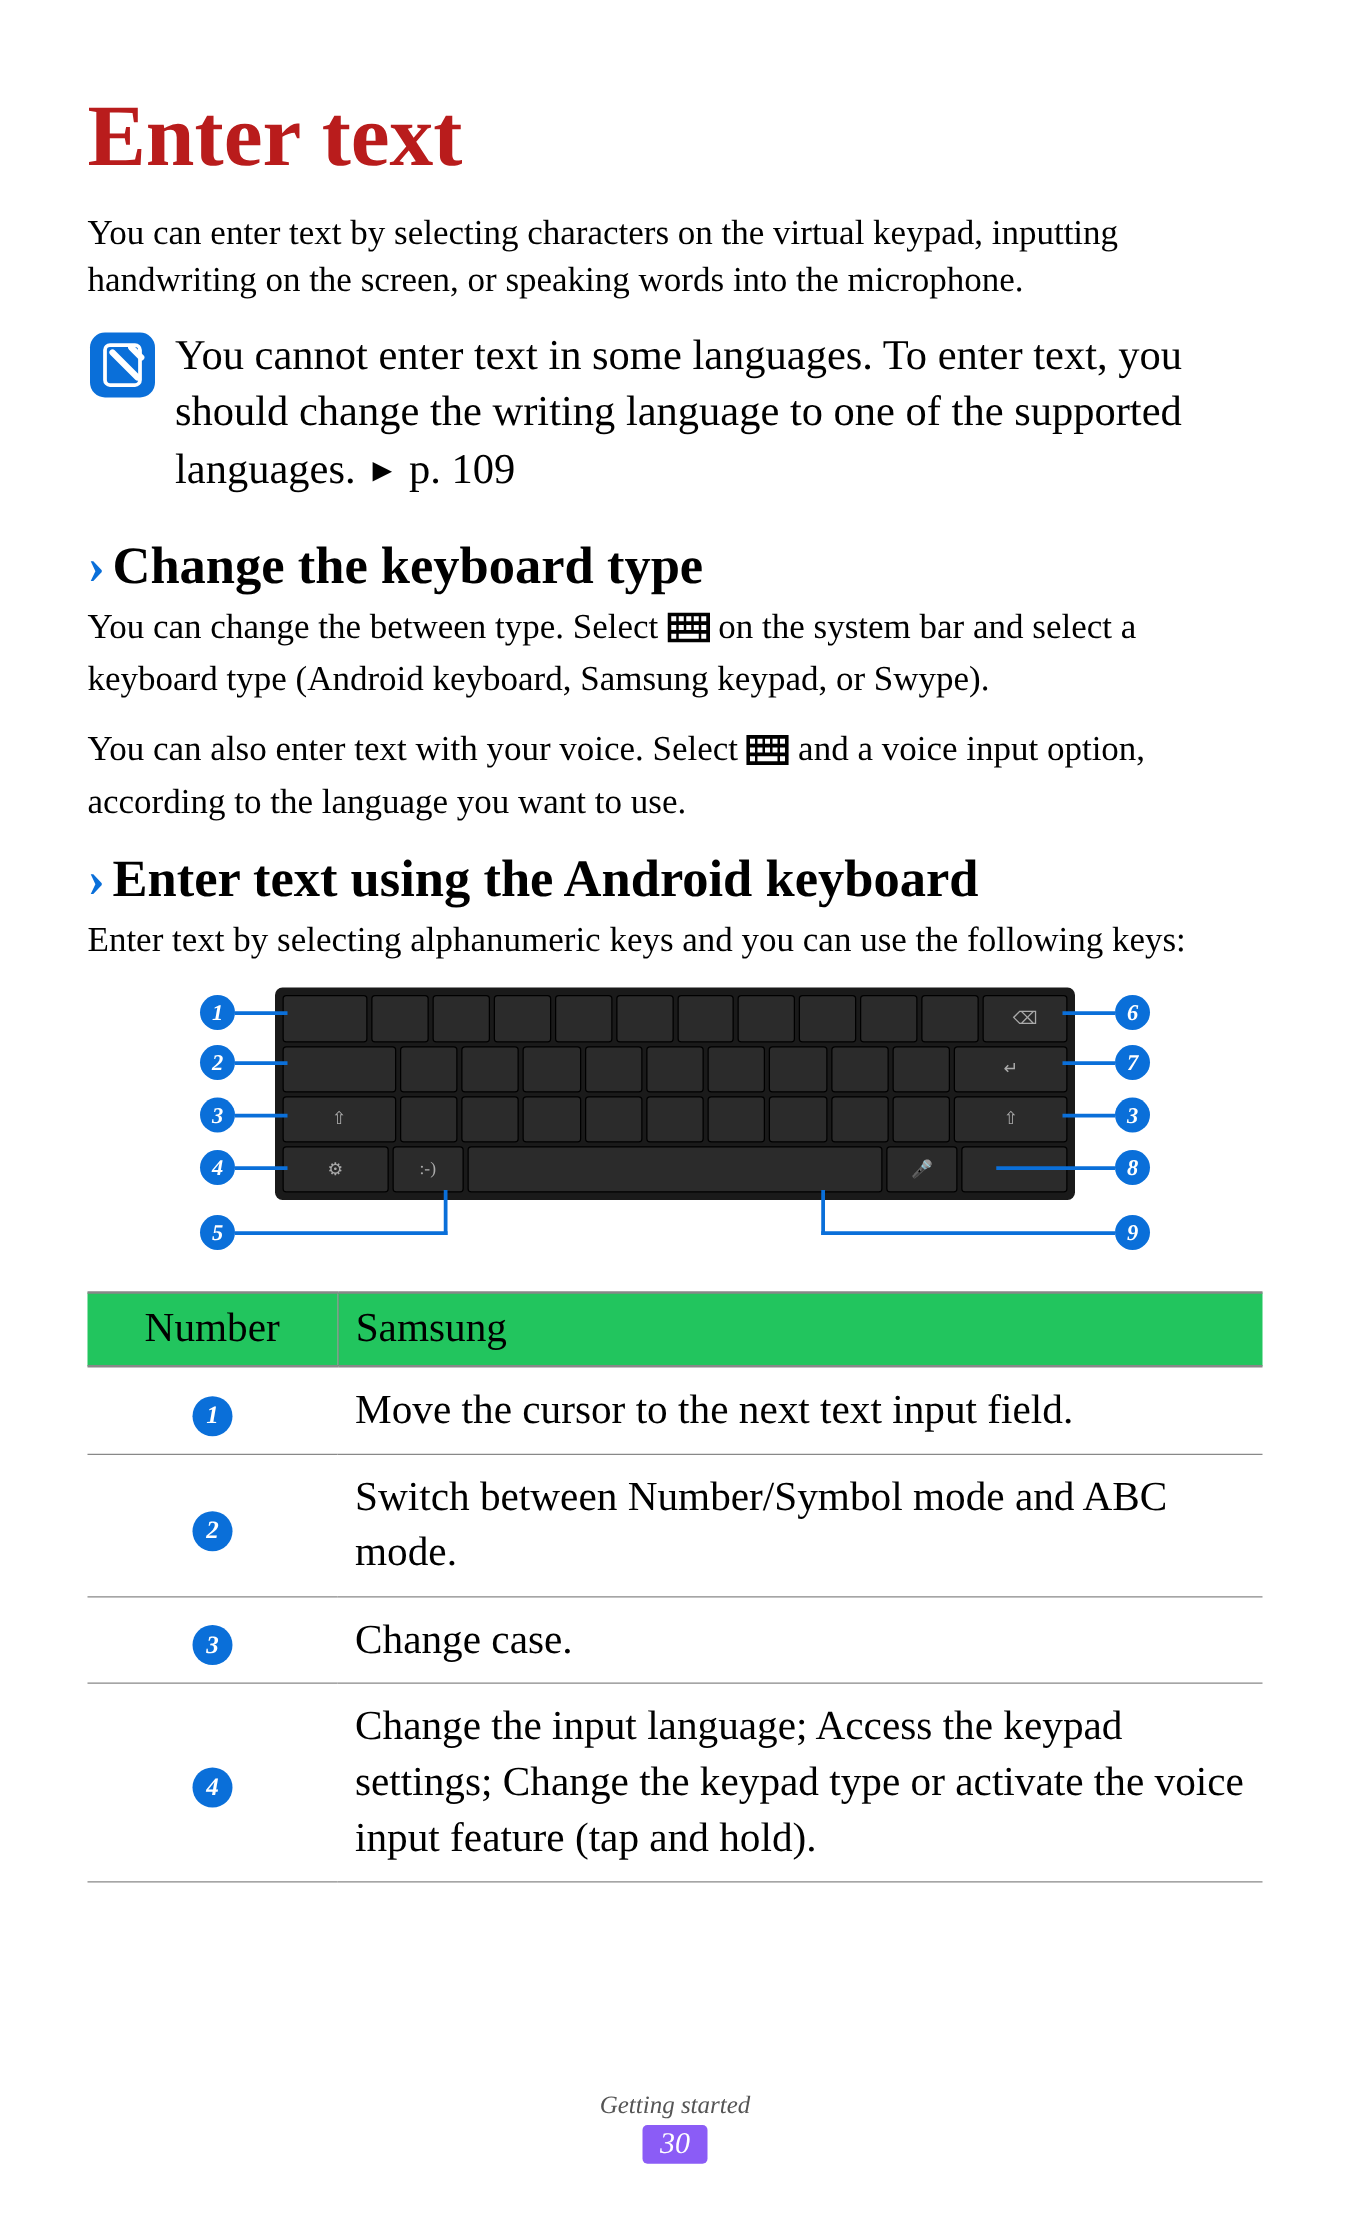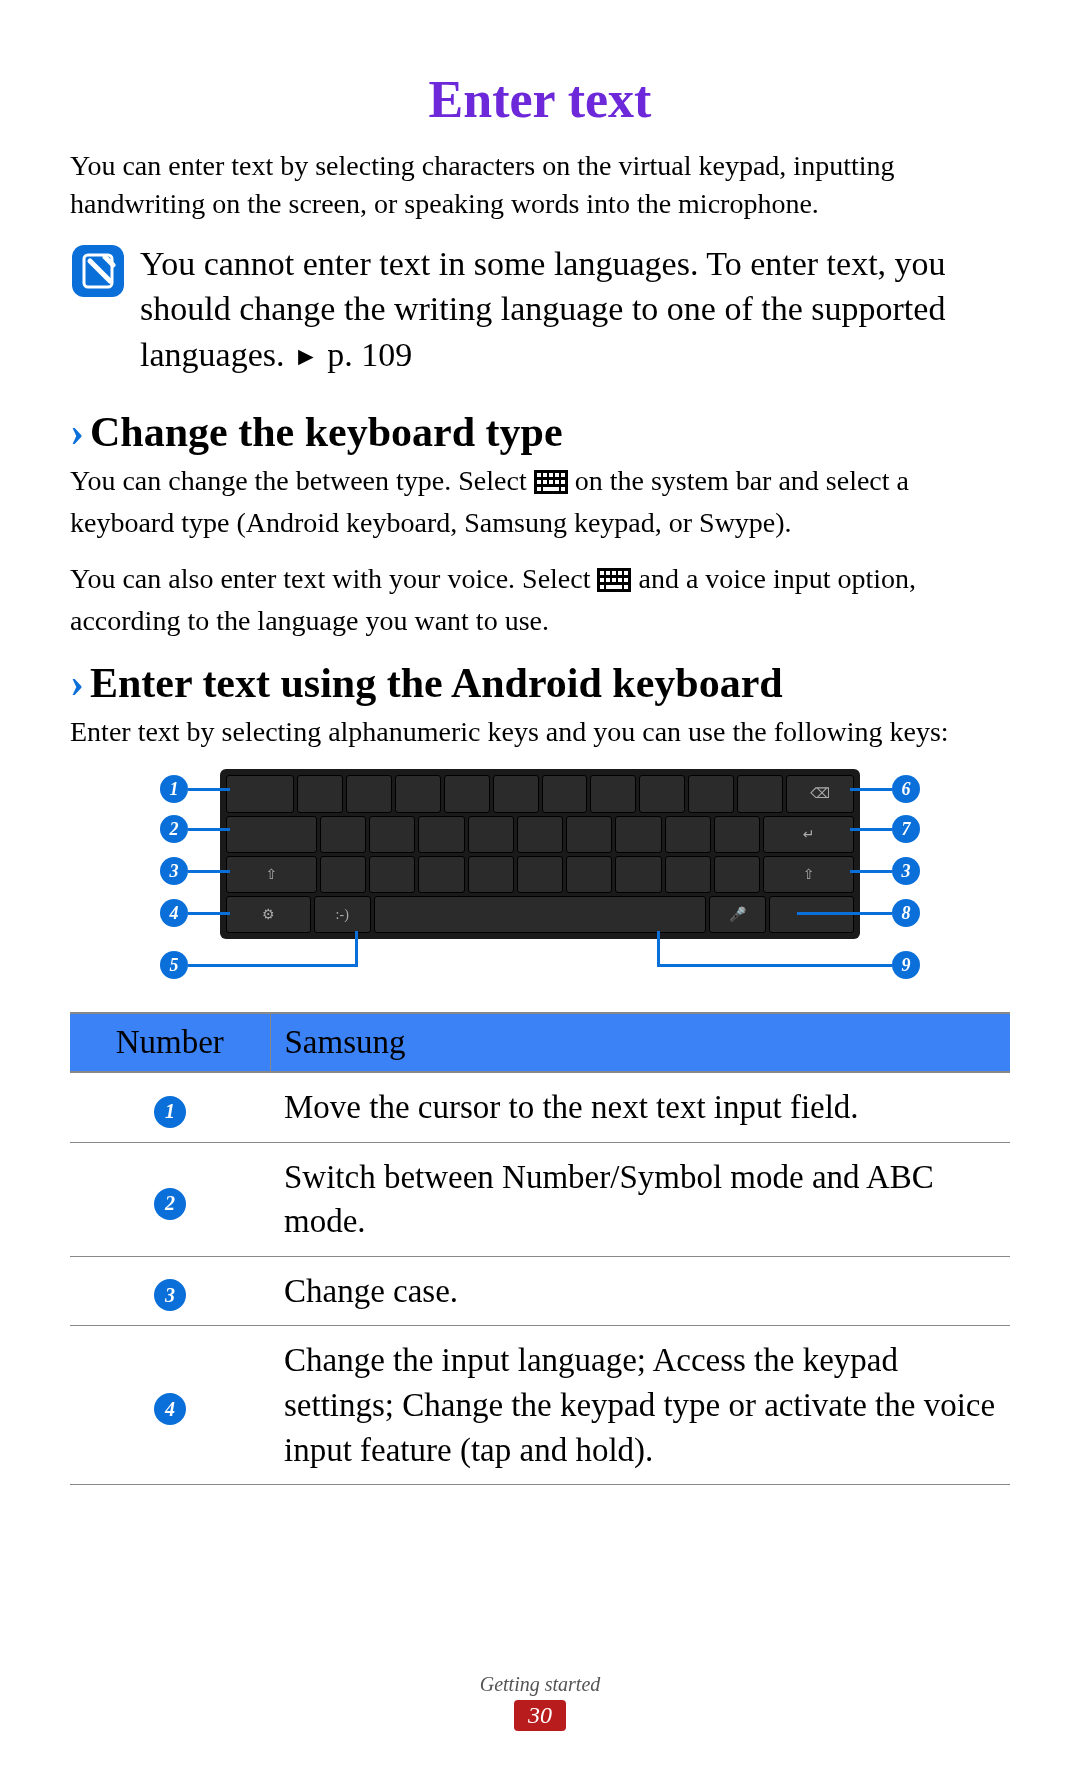--- a/index.html
+++ b/index.html
@@ -6,25 +6,24 @@
   body {
     width: 1080px;
     height: 1771px;
     background: #fff;
     font-family: Georgia, 'Times New Roman', serif;
     color: #000;
     position: relative;
     padding: 70px 70px 0 70px;
   }
   .section-title {
-    color: #6d28d9;
-    font-size: 52px;
+    color: #b91c1c;
+    font-size: 70px;
     font-weight: bold;
     margin-bottom: 18px;
-    text-align: center;
   }
   .body-text {
     font-size: 28px;
     line-height: 1.35;
     margin-bottom: 18px;
   }
   .note-row {
     display: flex;
     align-items: flex-start;
     gap: 14px;
@@ -115,21 +114,21 @@
     position: absolute;
     background: #0a6fd9;
     z-index: 5;
   }
   .table {
     width: 100%;
     border-collapse: collapse;
     font-size: 33px;
   }
   .table th {
-    background: #3b82f6;
+    background: #22c55e;
     font-weight: normal;
     text-align: left;
     padding: 10px 14px;
     border-top: 2px solid #888;
     border-bottom: 2px solid #888;
     margin-top: 44px;
   }
   .table th:first-child {
     width: 200px;
     border-right: 1px solid #888;
@@ -166,21 +165,21 @@
     text-align: center;
   }
   .footer-section {
     font-style: italic;
     font-size: 20px;
     color: #555;
     margin-bottom: 4px;
   }
   .footer-page {
     display: inline-block;
-    background: #b91c1c;
+    background: #8b5cf6;
     color: #fff;
     font-size: 24px;
     padding: 2px 14px;
     border-radius: 4px;
     font-style: italic;
   }
   .tri {
     font-size: 26px;
     vertical-align: 1px;
   }

